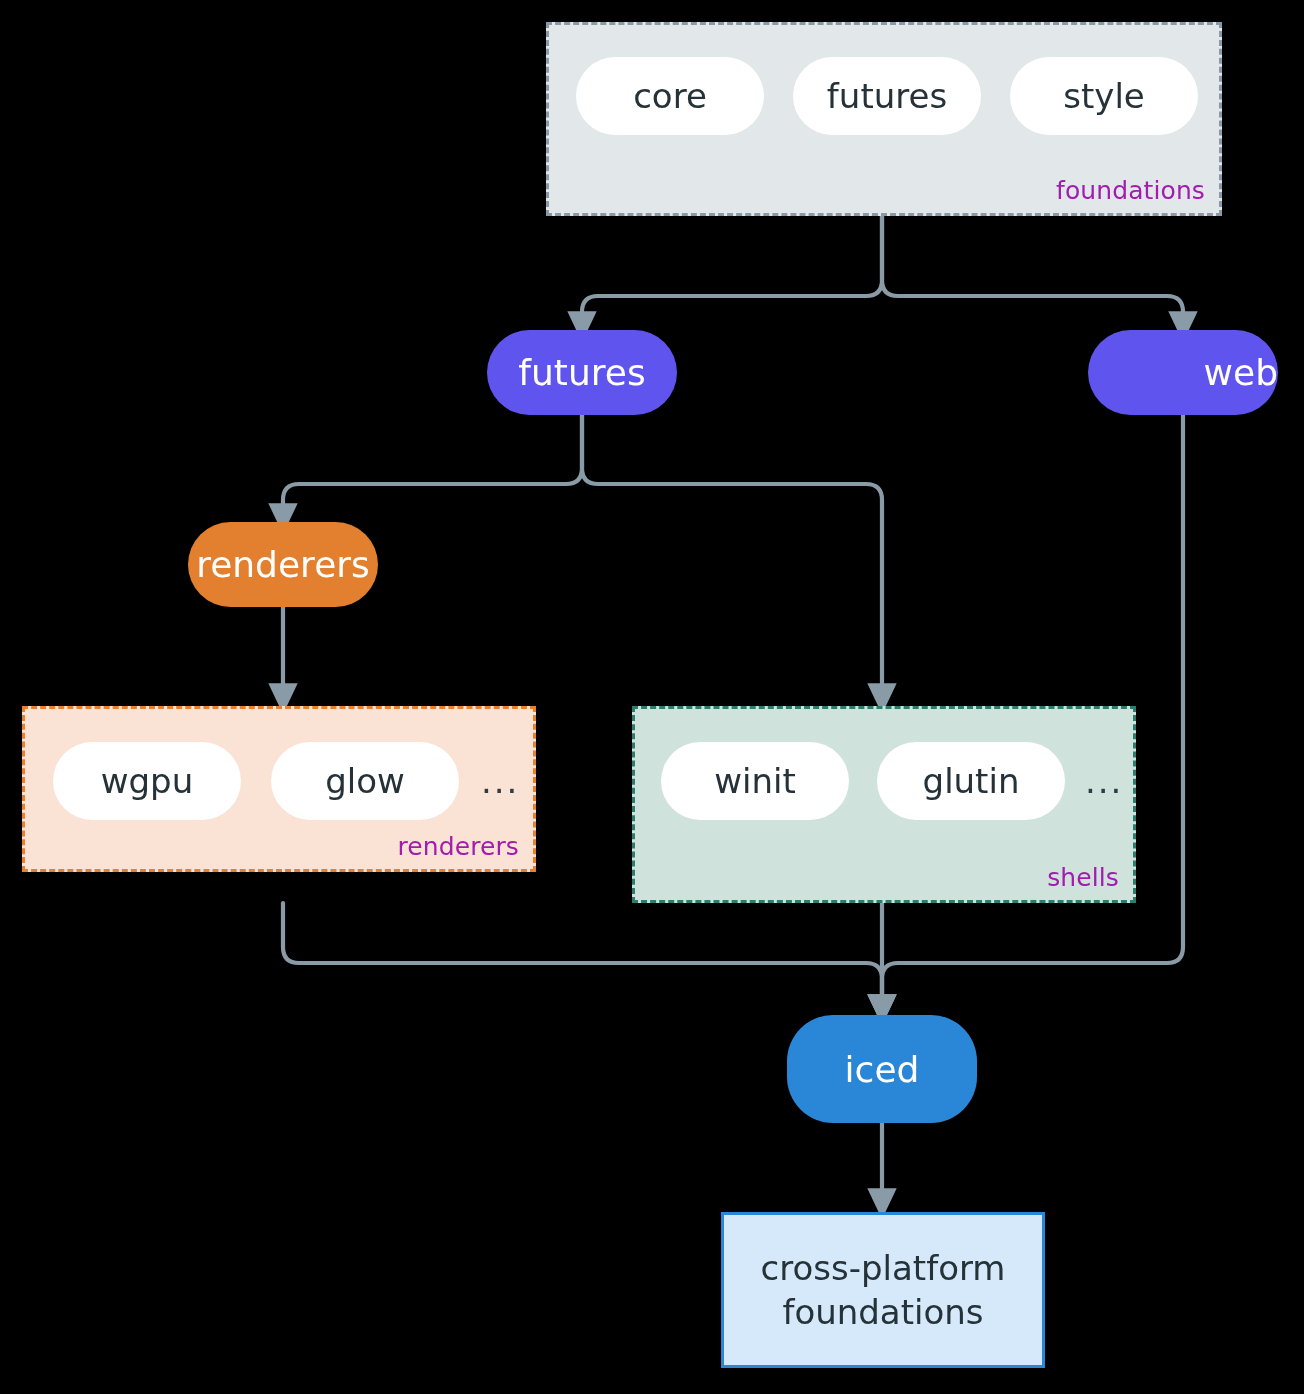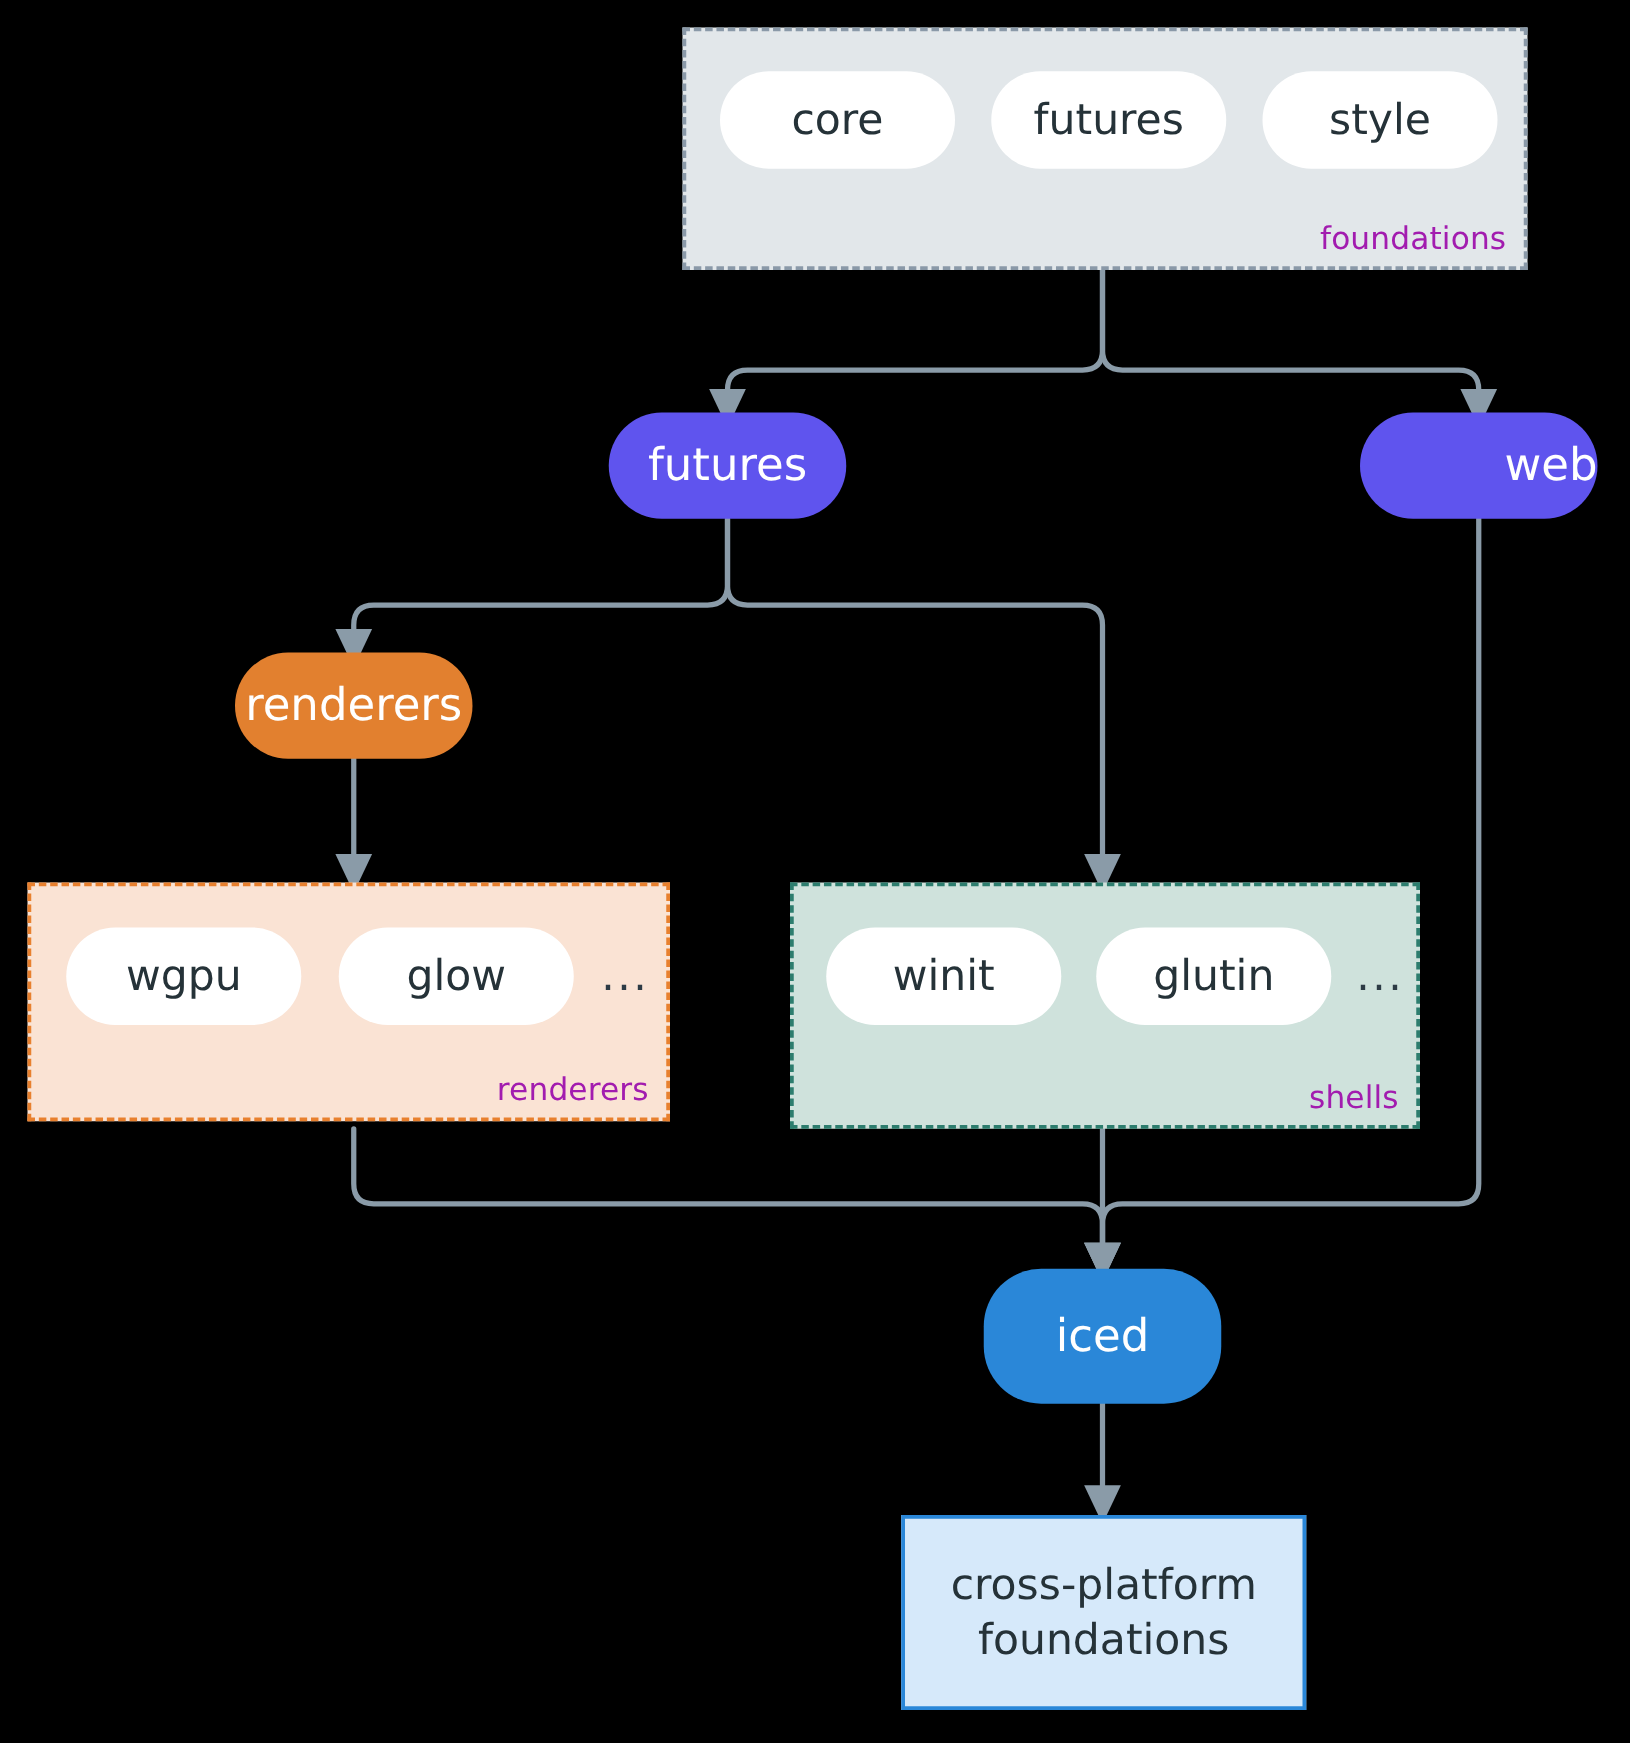--- a/index.html
+++ b/index.html
@@ -149,21 +149,21 @@
   </div>
 
   <div class="node node-pill" style="left:1088px; top:330px; width:190px; height:85px; background:#5f54ee;justify-content:flex-end;">
     <span>web</span>
   </div>
 
   <div class="node node-pill" style="left:188px; top:522px; width:190px; height:85px; background:#e2802f;">
     <span>renderers</span>
   </div>
 
-  <div class="group" style="left:22px; top:706px; width:514px; height:191px; background:#fae3d4; border-color:#e8802e;">
+  <div class="group" style="left:22px; top:706px; width:514px; height:166px; background:#fae3d4; border-color:#e8802e;">
     <div class="group-items" style="left:28px; top:33px;">
       <div class="pill-white" style="width:188px; margin-right:30px;">
         <span>wgpu</span>
       </div>
       <div class="pill-white" style="width:188px; margin-right:22px;">
         <span>glow</span>
       </div>
       <div class="ellipsis">...</div>
     </div>
     <div class="group-label">renderers</div>

